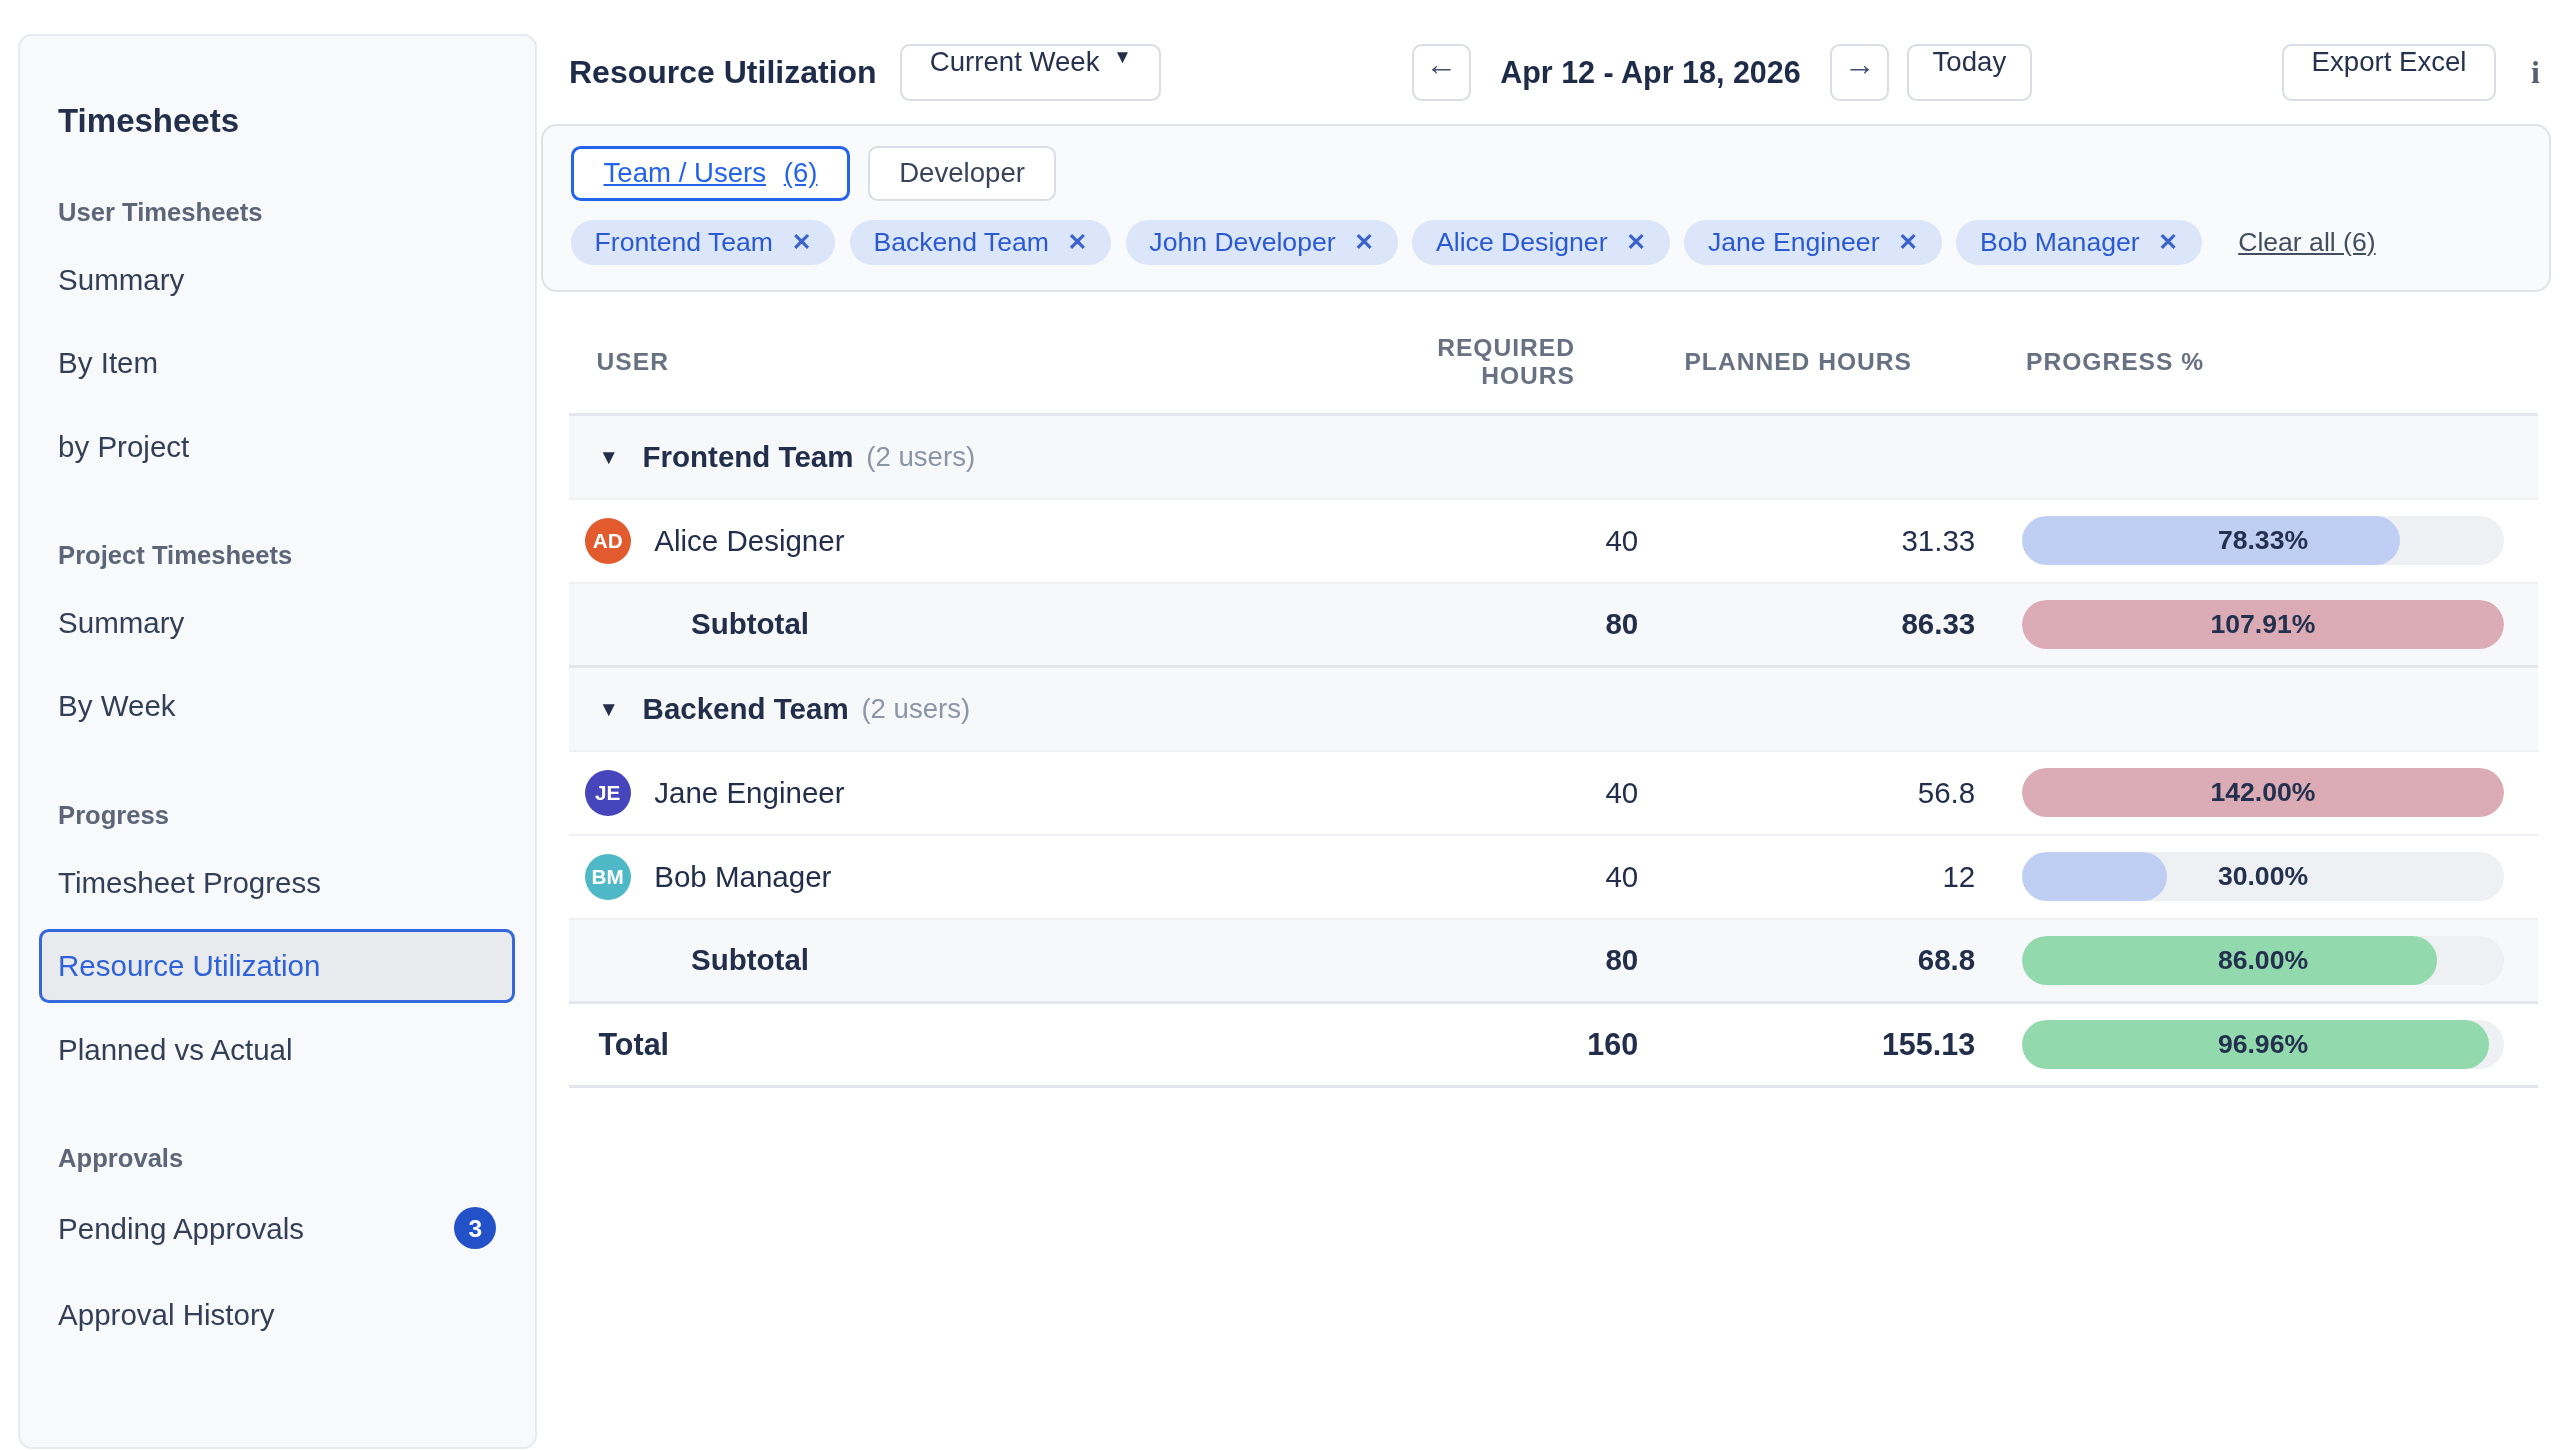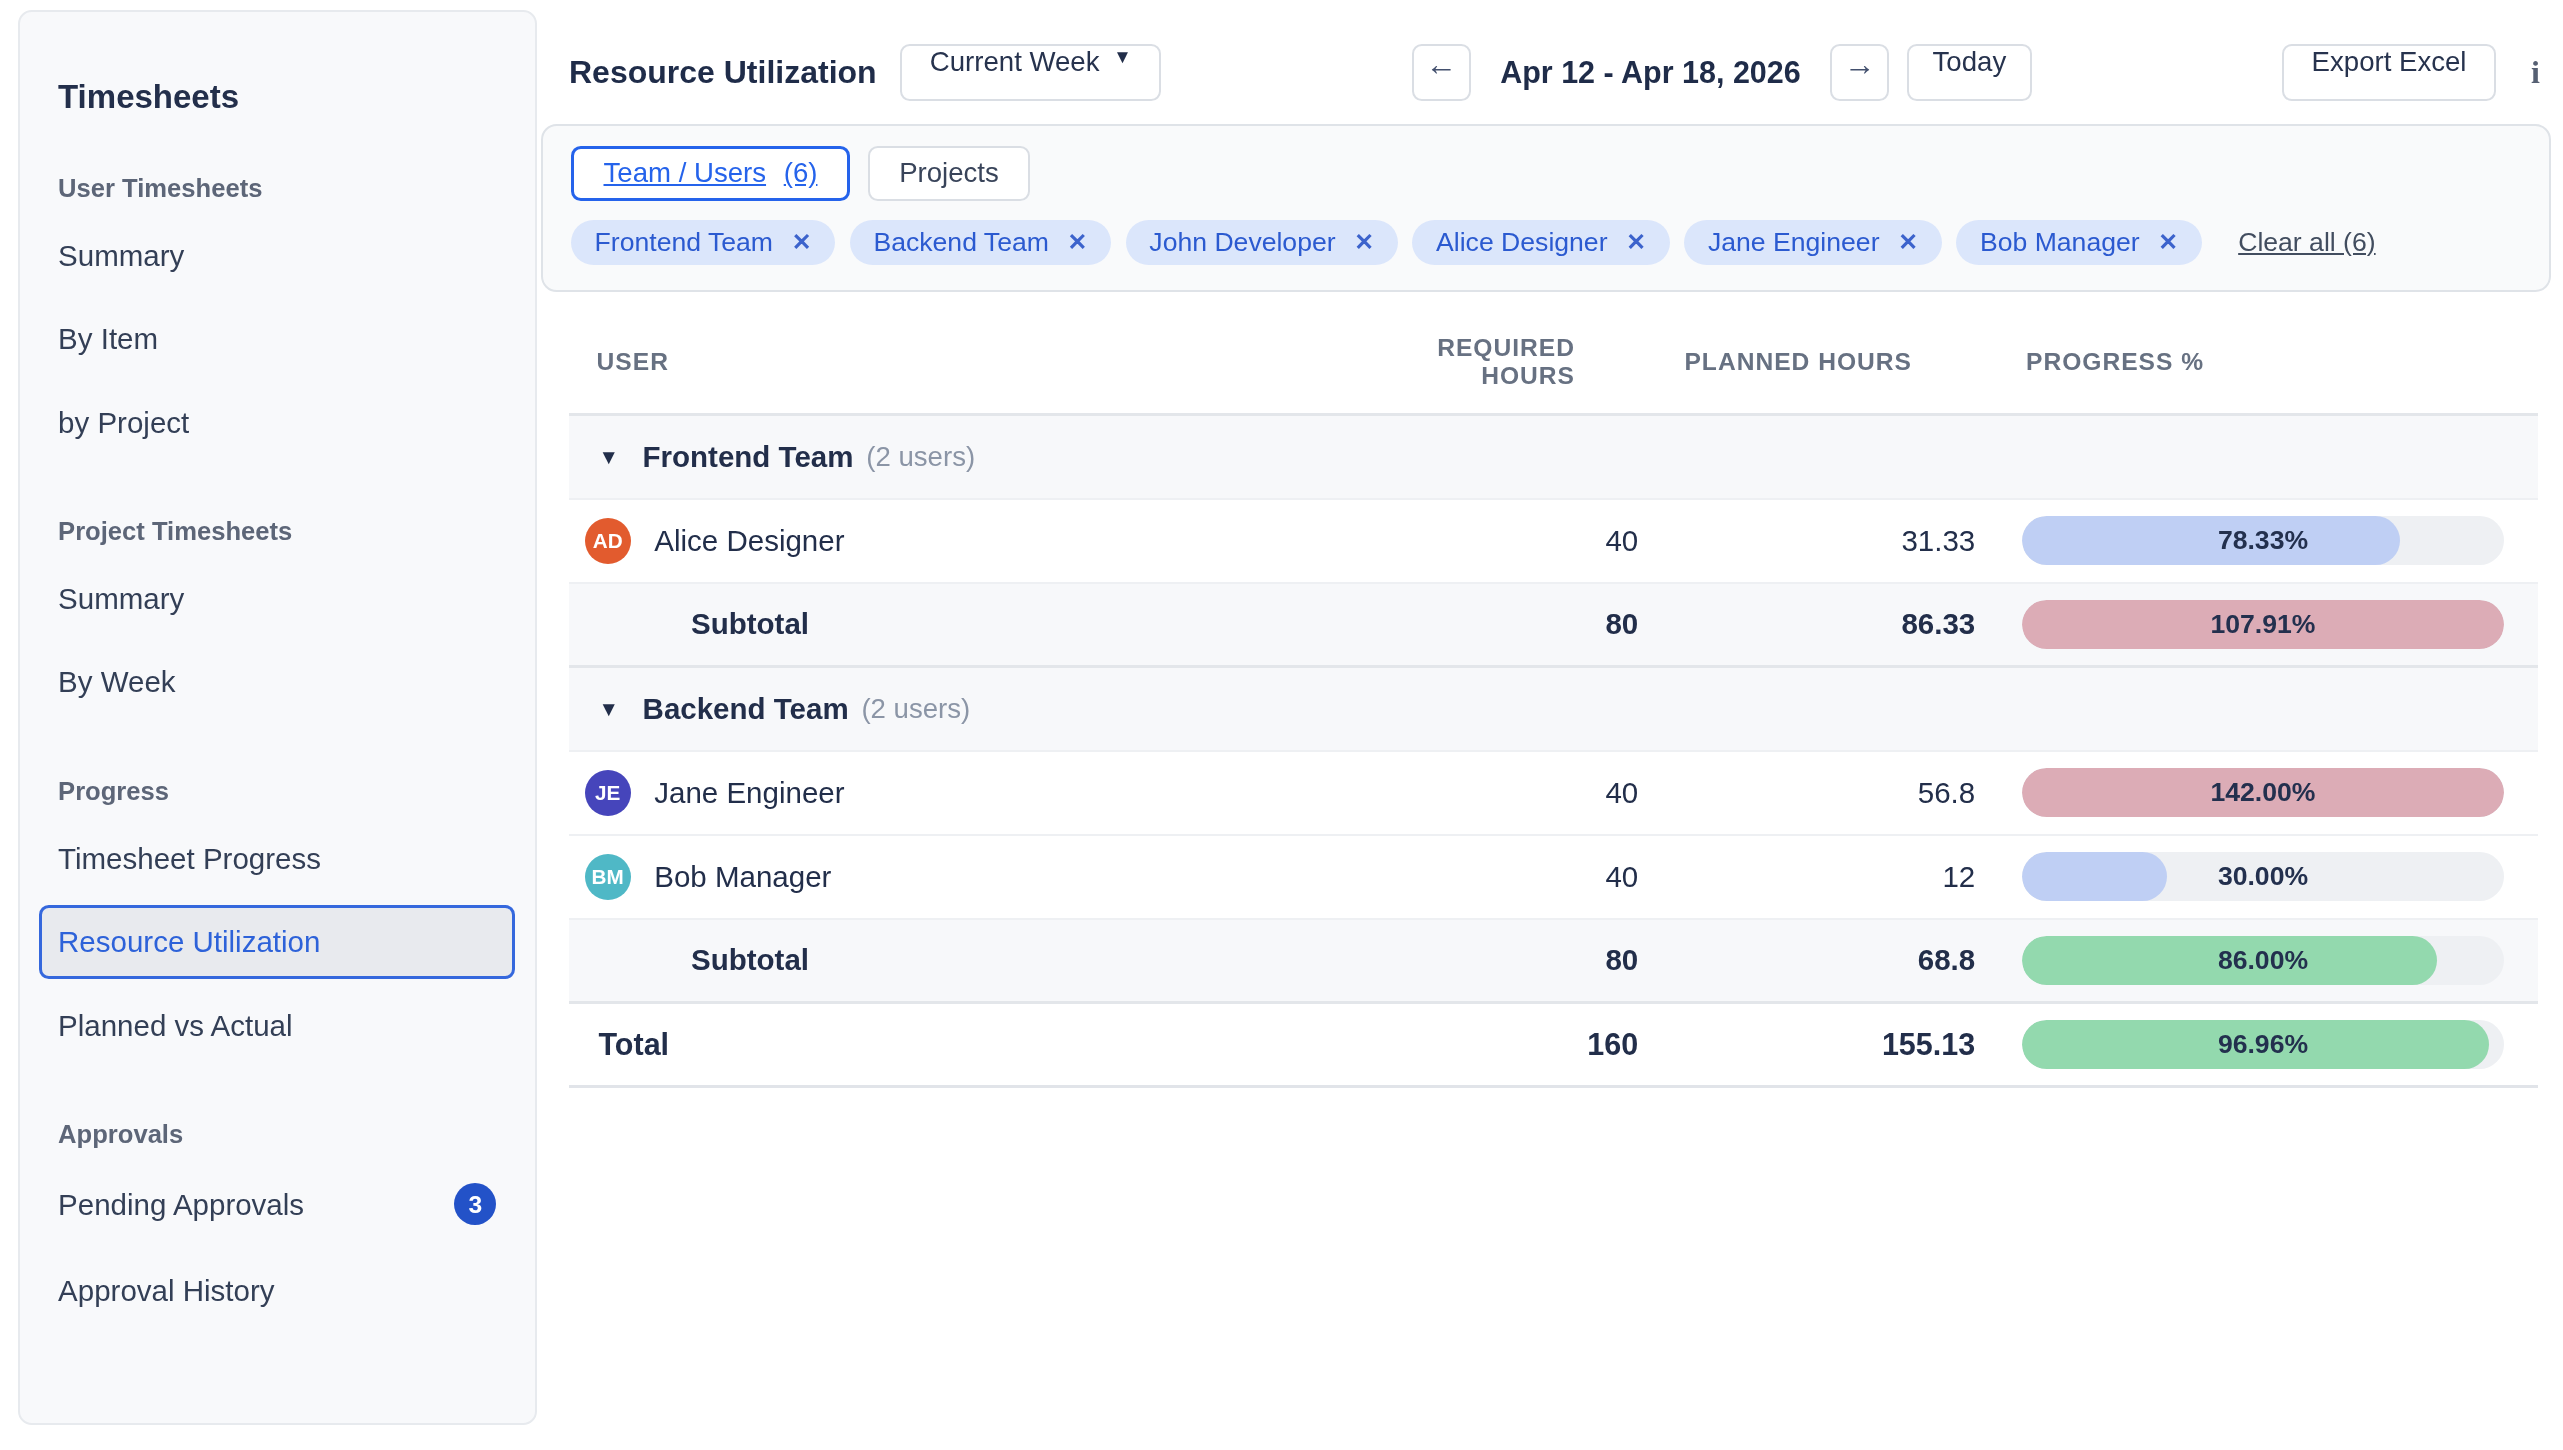--- a/index.html
+++ b/index.html
@@ -1,21 +1,21 @@
 <!DOCTYPE html>
 <html><head>
 <meta charset="utf-8">
 <style>
   * { margin:0; padding:0; box-sizing:border-box; }
   html,body { width:2563px; height:1451px; background:#ffffff;
     font-family:"Liberation Sans", sans-serif; color:#222e4a; overflow:hidden; }
   .app { position:relative; width:2563px; height:1451px; }
 
   
-  .sidebar { position:absolute; left:17.7px; top:10px; width:519px; height:1415px;
+  .sidebar { position:absolute; left:17.7px; top:34px; width:519px; height:1415px;
     background:#f8f9fb; border:2px solid #e7eaee; border-radius:13.8px; padding:65px 19.7px 0 19.7px; }
   .sb-title { font-size:33px; font-weight:700; color:#232f4b; padding-left:18.7px; line-height:39px; }
   .sb-section { margin-top:57px; }
   .sb-label { font-size:25.6px; font-weight:700; color:#5d6678; padding-left:18.7px; margin-bottom:13.8px; line-height:31.5px; }
   .sb-item { display:flex; align-items:center; justify-content:space-between;
     font-size:29.5px; color:#333f56; line-height:37px; padding:15.7px 15.7px 15.7px 15.7px;
     border:3px solid transparent; border-radius:9.8px; margin-bottom:8.9px; cursor:pointer; }
   .sb-item.selected { background:#e8eaee; border-color:#3568dd; color:#2d62d9; }
   .sb-badge { min-width:42px; height:42px; border-radius:50%; background:#2352c8; color:#fff;
     font-size:24.6px; font-weight:700; display:flex; align-items:center; justify-content:center; }
@@ -157,21 +157,21 @@
       <span class="info-i">i</span>
     </div>
 
     <div class="filter-card">
       <div class="tabs" id="filter-tabs">
           <button class="tab active">
             <span>Team / Users</span>
             <span>(6)</span>
           </button>
           <button class="tab">
-            <span>Projects</span>
+            <span>Developer</span>
           </button>
         </div>
       <div class="chips" id="filter-chips">
           <span class="chip">
             <span>Frontend Team</span>
             <span class="chip-x">✕</span>
           </span>
           <span class="chip">
             <span>Backend Team</span>
             <span class="chip-x">✕</span>

